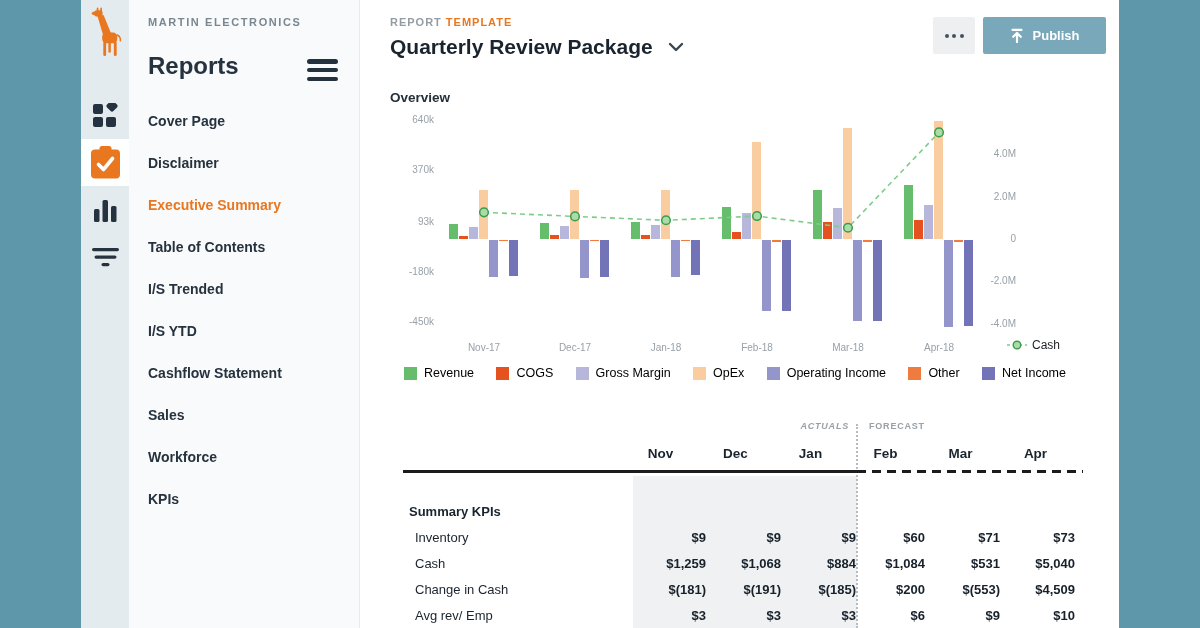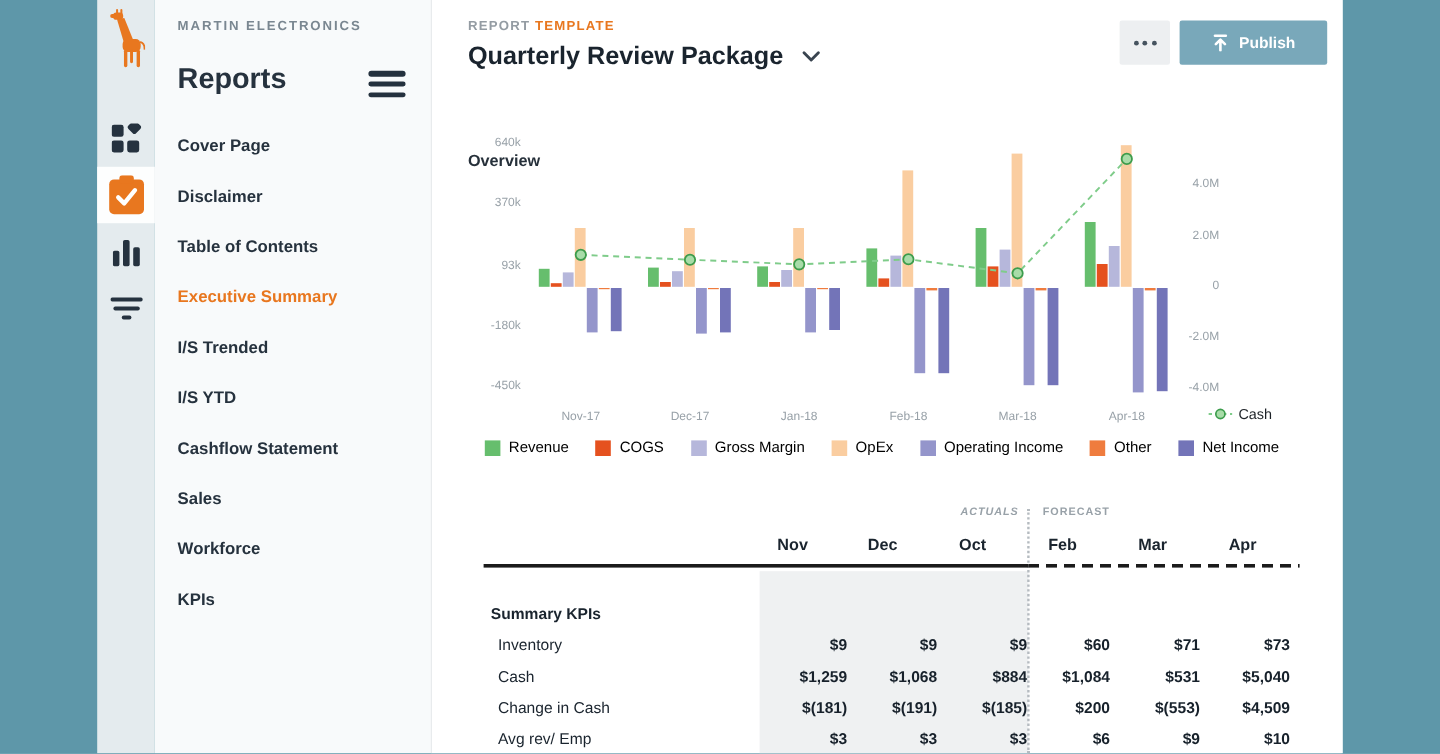--- a/index.html
+++ b/index.html
@@ -30,21 +30,21 @@
   .eyebrow .tem{color:var(--accent,#E8771F);margin-left:4px;}
   .doc-title{position:absolute;left:30px;top:35px;font-size:21px;font-weight:bold;color:#1A242E;
     display:flex;align-items:center;}
   .caret{margin-left:15px;cursor:pointer;display:inline-flex;}
   .more-btn{position:absolute;left:573px;top:17px;width:42px;height:37px;background:#EDEFF1;
     border-radius:2px;display:flex;align-items:center;justify-content:center;gap:3.5px;cursor:pointer;}
   .more-btn div{width:4px;height:4px;border-radius:50%;background:#46535F;}
   .publish-btn{position:absolute;left:623px;top:17px;width:123px;height:37px;
     background:var(--publish,#79A8BA);border-radius:2px;color:#fff;font-size:13px;font-weight:bold;
     display:flex;align-items:center;justify-content:center;gap:9px;cursor:pointer;}
-  .section-title{position:absolute;left:30px;top:90px;font-size:13.5px;font-weight:bold;color:#26303A;margin-top:36px;}
+  .section-title{position:absolute;left:30px;top:90px;font-size:13.5px;font-weight:bold;color:#26303A;}
   
   .chart{position:absolute;left:30px;top:110px;width:700px;height:255px;}
   .tickL{position:absolute;width:44px;text-align:right;font-size:10px;color:#98A1A8;}
   .tickR{position:absolute;left:560px;width:66px;text-align:right;font-size:10px;color:#98A1A8;}
   .bar{position:absolute;}
   .xlab{position:absolute;width:60px;text-align:center;font-size:10px;color:#98A1A8;top:232px;}
   .cash-legend{position:absolute;left:617px;top:228px;display:flex;align-items:center;gap:5px;
     font-size:12px;color:#1C2126;}
   .legend{position:absolute;left:44px;top:366px;width:662px;display:flex;justify-content:space-between;}
   .leg-item{display:flex;align-items:center;gap:7px;font-size:12.5px;color:#000000;white-space:nowrap;}
@@ -133,22 +133,22 @@
     <div class="brand">MARTIN ELECTRONICS</div>
     <div class="sb-title">Reports</div>
     <div class="hamburger">
       <div></div>
         <div></div>
         <div></div>
     </div>
     <div class="nav" id="nav">
         <div class="nav-item">Cover Page</div>
         <div class="nav-item">Disclaimer</div>
+        <div class="nav-item active">Executive Summary</div>
         <div class="nav-item">Table of Contents</div>
-        <div class="nav-item active">Executive Summary</div>
         <div class="nav-item">I/S Trended</div>
         <div class="nav-item">I/S YTD</div>
         <div class="nav-item">Cashflow Statement</div>
         <div class="nav-item">Sales</div>
         <div class="nav-item">Workforce</div>
         <div class="nav-item">KPIs</div>
       </div>
   </div>
 
   <div class="main">
@@ -287,21 +287,21 @@
 
     <div class="tbl" id="tbl">
       <div class="grayblock"></div>
       <div class="vdivider"></div>
       <div class="grp act">ACTUALS</div>
       <div class="grp fc">FORECAST</div>
       <div class="t-head t-grid" id="thead">
           <i></i>
           <span>Nov</span>
           <span>Dec</span>
-          <span>Oct</span>
+          <span>Jan</span>
           <span>Feb</span>
           <span>Mar</span>
           <span>Apr</span>
         </div>
       <div class="hline-solid"></div>
       <div class="hline-dash"></div>
       <div class="t-rows" id="trows">
           <div class="t-row t-grid">
             <div class="lab sec">Summary KPIs</div>
           </div>

